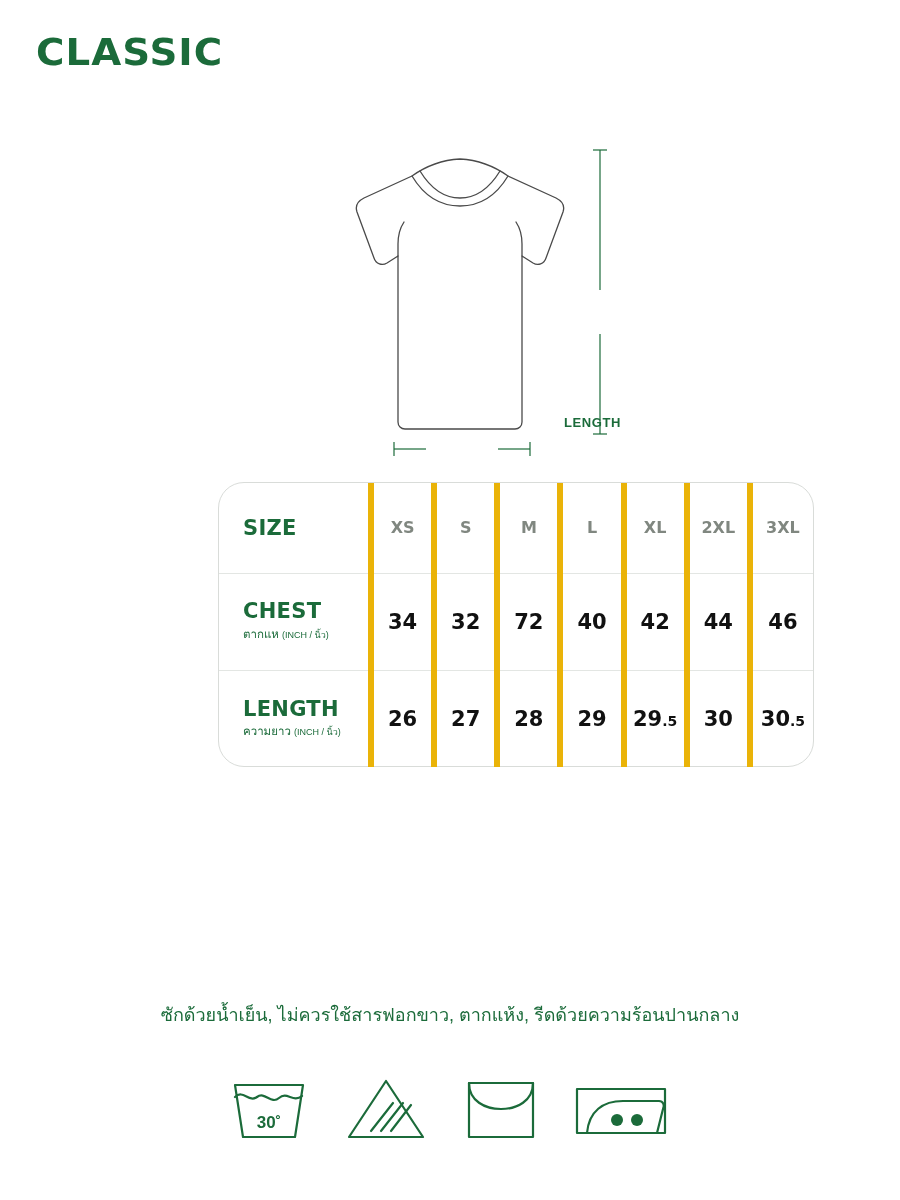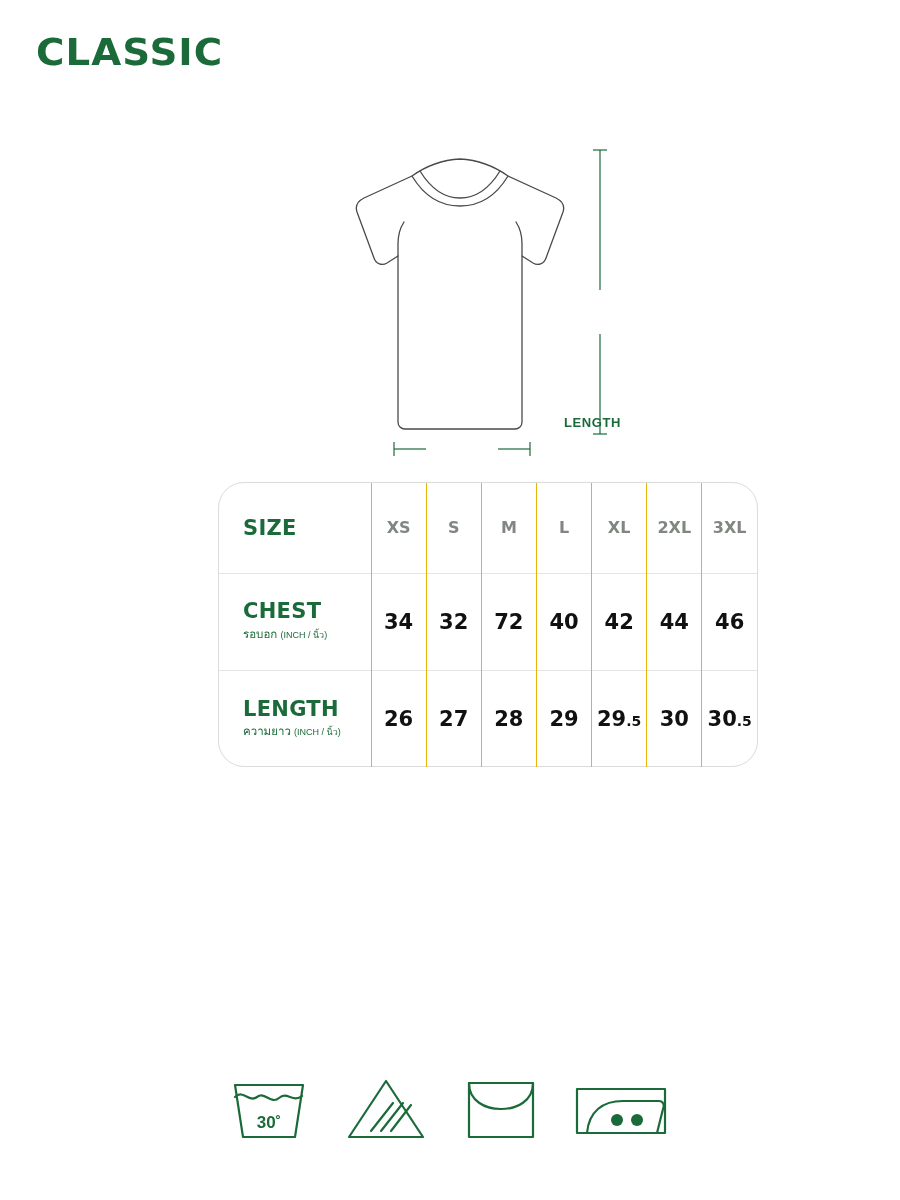--- a/index.html
+++ b/index.html
@@ -47,21 +47,21 @@
     font-size: 13px;
     font-weight: bold;
     letter-spacing: 0.6px;
     color: #1b6b3a;
   }
 
   
   .card {
     position: absolute;
     left: 218px; top: 482px;
-    width: 540px; height: 285px;
+    width: 596px; height: 285px;
     border: 1px solid #d9dcd9;
     border-radius: 26px;
     background: #fff;
   }
   table.sizes {
     width: 100%; height: 100%;
     border-collapse: collapse;
     table-layout: fixed;
   }
   table.sizes td, table.sizes th {
@@ -76,21 +76,21 @@
   }
   .col-head {
     font-size: 16px;
     color: #808780;
     font-weight: bold;
     font-family: "DejaVu Sans", sans-serif;
   }
   .head-row { height: 90px; }
   .data-row { height: 97px; }
   .sep-top { border-top: 1px solid #e3e6e3; }
-  .vline { border-left: 1px solid #eab308; }
+  .vline { border-left: 6px solid #eab308; }
 
   .title-size {
     font-size: 21px;
     font-weight: bold;
     color: #1b6b3a;
     letter-spacing: 0.3px;
     font-family: "DejaVu Sans", sans-serif;
   }
   .title-main {
     font-size: 21px;
@@ -214,21 +214,21 @@
         <th class="col-head vline">L</th>
         <th class="col-head vline">XL</th>
         <th class="col-head vline">2XL</th>
         <th class="col-head vline">3XL</th>
       </tr>
 
       <tr class="data-row">
         <td class="rowlabel sep-top">
           <div class="title-main">CHEST</div>
           <div class="title-sub">
-            <span>รอบอก</span>
+            <span>ตากแห</span>
             <span class="unit">(INCH / นิ้ว)</span>
           </div>
         </td>
         <td class="val sep-top vline">34</td>
         <td class="val sep-top vline">32</td>
         <td class="val sep-top vline">72</td>
         <td class="val sep-top vline">40</td>
         <td class="val sep-top vline">42</td>
         <td class="val sep-top vline">44</td>
         <td class="val sep-top vline">46</td>
@@ -247,20 +247,21 @@
         <td class="val sep-top vline"><span>28</span><span class="frac"></span></td>
         <td class="val sep-top vline"><span>29</span><span class="frac"></span></td>
         <td class="val sep-top vline"><span>29</span><span class="frac">.5</span></td>
         <td class="val sep-top vline"><span>30</span><span class="frac"></span></td>
         <td class="val sep-top vline"><span>30</span><span class="frac">.5</span></td>
       </tr>
     </tbody>
       </table>
   </div>
 
+  <div class="care-text">ซักด้วยน้ำเย็น, ไม่ควรใช้สารฟอกขาว, ตากแห้ง, รีดด้วยความร้อนปานกลาง</div>
 
   <div class="care-icons">
 
     <div class="ci">
       <svg width="80" height="72" viewBox="0 0 80 72">
         <g fill="none" stroke="#1b6b3a" stroke-width="2.2" stroke-linejoin="round" stroke-linecap="round">
           <path d="M6 10 L74 10 L66 62 L14 62 Z"></path>
           <path d="M6 22 C14 14 20 28 28 22 C36 16 42 30 50 23 C58 16 64 28 73 21"></path>
         </g>
         <text x="40" y="53" text-anchor="middle" font-family="Liberation Sans, sans-serif" font-size="17" font-weight="bold" fill="#1b6b3a">30˚</text>

